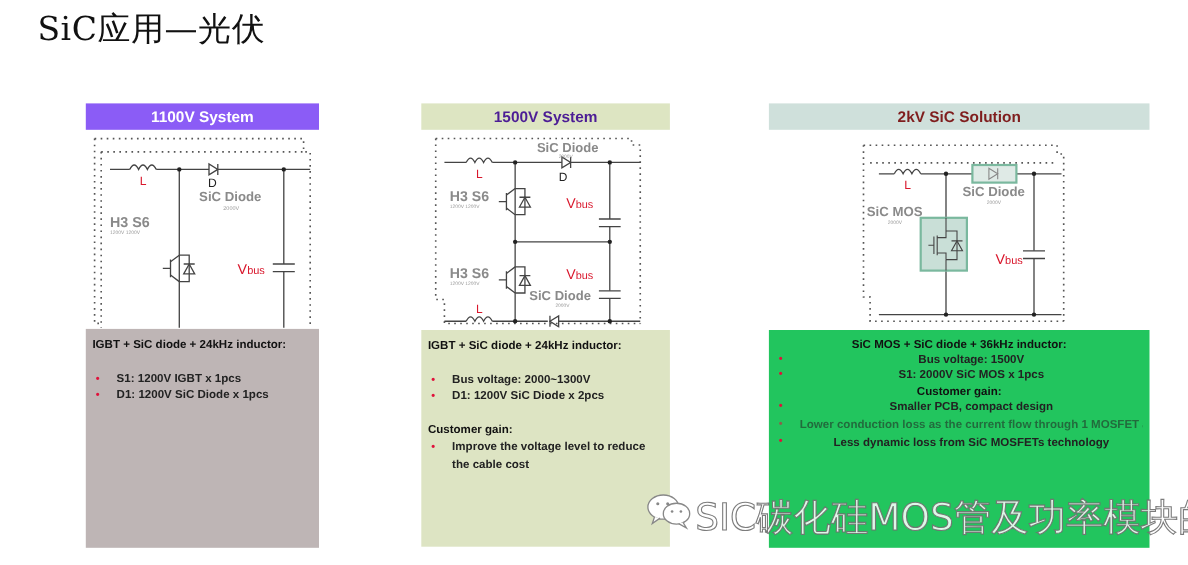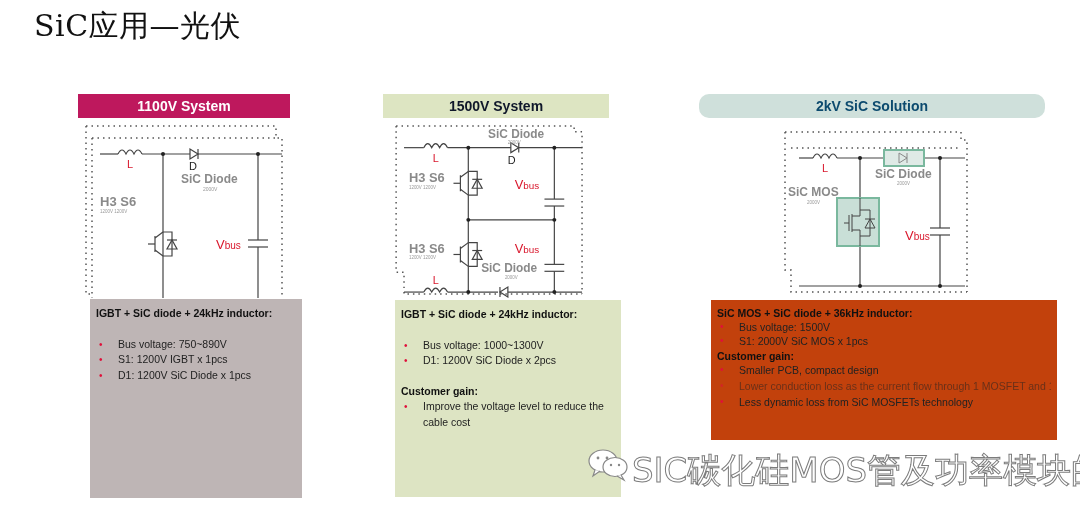--- a/index.html
+++ b/index.html
@@ -1,37 +1,37 @@
 <!DOCTYPE html>
 <html><head>
 <meta charset="utf-8">
 <style>
   html, body { margin:0; padding:0; background:#ffffff; }
   body { width:1080px; height:514px; position:relative; overflow:hidden; font-family:"Liberation Sans", sans-serif; }
   .title { position:absolute; left:34px; top:6px; font-family:"DejaVu Serif", serif; font-size:30px; color:#111; letter-spacing:0.5px; }
   .panel { position:absolute; }
   .hdr { position:absolute; left:0; top:0; height:24px; width:100%; font-weight:bold; font-size:14px; text-align:center; line-height:24px; }
   .diagram { position:absolute; top:24px; left:0; width:100%; height:180px; }
-  .txt { position:absolute; font-size:10.5px; color:#222; box-sizing:border-box; padding:7px 6px; line-height:15.5px;margin-left:12px; }
+  .txt { position:absolute; font-size:10.5px; color:#222; box-sizing:border-box; padding:7px 6px; line-height:15.5px; }
   .txt .h { font-weight:bold; color:#111; }
   .txt ul { list-style:none; margin:0; padding:0; }
-  .txt li { position:relative; padding-left:22px; }
+  .txt li { position:relative; padding-left:22px;font-weight:bold; }
   .txt li::before { content:"•"; position:absolute; left:3px; color:#e0103a; font-size:10px; }
   .gap { height:15px; }
   svg text { font-family:"Liberation Sans", sans-serif; }
   .wm { position:absolute; left:588px; top:448px; font-size:34px; color:rgba(255,255,255,0.85); -webkit-text-stroke:1px rgba(110,110,110,0.9); font-family:"DejaVu Sans", sans-serif; letter-spacing:0px; white-space:nowrap; }
   .wm-icon { position:absolute; left:586px; top:446px; width:44px; height:36px; }
 </style>
 </head>
 <body>
 
 <div class="title">SiC应用—光伏</div>
 
 <div class="panel" style="left:78px; top:94px; width:212px; height:404px;">
-  <div class="hdr" style="background:#be185d; color:#fff;">1100V System</div>
+  <div class="hdr" style="background:#8b5cf6; color:#fff;">1100V System</div>
   <svg class="diagram" viewBox="0 0 212 180" width="212" height="180">
     <g fill="none" stroke="#555" stroke-width="1.5" stroke-dasharray="1.5 4">
       <path d="M8 8 H198 V20 H204 V205"></path>
       <path d="M8 8 V176 H14"></path>
       <path d="M14 20 H200"></path>
         <path d="M14 20 V200 H204"></path>
     </g>
     <g stroke="#444" stroke-width="1.2" fill="none">
 
       <line x1="22" y1="36" x2="40" y2="36"></line>
@@ -68,29 +68,28 @@
     <text x="103" y="65" fill="#8a8a8a" font-size="12" font-weight="bold">SiC Diode</text>
     <text x="125" y="73" fill="#999" font-size="5">2000V</text>
     <text x="22" y="88" fill="#8a8a8a" font-size="13" font-weight="bold">H3 S6</text>
     <text x="22" y="95" fill="#999" font-size="4.5">1200V 1200V</text>
     <text x="138" y="131" fill="#d9172c" font-size="13"><tspan>V</tspan><tspan font-size="10">bus</tspan></text>
   </svg>
   <div class="txt" style="left:0; top:205px; width:212px; height:199px; background:#beb5b5;">
     <div class="h">IGBT + SiC diode + 24kHz inductor:</div>
     <div class="gap"></div>
     <ul>
-      <li>Bus voltage: 750~890V</li>
       <li>S1: 1200V IGBT x 1pcs</li>
       <li>D1: 1200V SiC Diode x 1pcs</li>
     </ul>
   </div>
 </div>
 
 <div class="panel" style="left:383px; top:94px; width:226px; height:403px;">
-  <div class="hdr" style="background:#dde5c2; color:#0f172a;">1500V System</div>
+  <div class="hdr" style="background:#dde5c2; color:#4c1d95;">1500V System</div>
   <svg class="diagram" viewBox="0 0 226 182" width="226" height="182">
     <g fill="none" stroke="#555" stroke-width="1.5" stroke-dasharray="1.5 4">
       <path d="M12 8 H192 V14 H200 V178"></path>
       <path d="M12 8 V156 H20 V178 H200"></path>
     </g>
     <g stroke="#444" stroke-width="1.2" fill="none">
       <line x1="20" y1="30" x2="40" y2="30"></line>
       <path d="M40 30 q4 -8 8 0 q4 -8 8 0 q4 -8 8 0"></path>
       <line x1="64" y1="30" x2="128" y2="30"></line>
       <polygon points="128,25 128,35 136,30"></polygon>
@@ -145,33 +144,33 @@
     <text x="25" y="143" fill="#999" font-size="4.5">1200V 1200V</text>
     <text x="132" y="137" fill="#d9172c" font-size="13"><tspan>V</tspan><tspan font-size="10">bus</tspan></text>
     <text x="98" y="156" fill="#8a8a8a" font-size="12" font-weight="bold">SiC Diode</text>
     <text x="122" y="163" fill="#999" font-size="4.5">2000V</text>
     <text x="49" y="168" fill="#d9172c" font-size="11">L</text>
   </svg>
   <div class="txt" style="left:0; top:206px; width:226px; height:197px; background:#dde4c3;">
     <div class="h">IGBT + SiC diode + 24kHz inductor:</div>
     <div class="gap"></div>
     <ul>
-      <li>Bus voltage: 1000~1300V</li>
+      <li>Bus voltage: 2000~1300V</li>
       <li>D1: 1200V SiC Diode x 2pcs</li>
     </ul>
     <div class="gap"></div>
     <div class="h">Customer gain:</div>
     <ul>
       <li>Improve the voltage level to reduce the cable cost</li>
     </ul>
   </div>
 </div>
 
 <div class="panel" style="left:699px; top:94px; width:346px; height:404px;">
-  <div class="hdr" style="background:#cfe0db; color:#0c4a6e;border-radius:10px;">2kV SiC Solution</div>
+  <div class="hdr" style="background:#cfe0db; color:#7f1d1d;">2kV SiC Solution</div>
   <svg class="diagram" viewBox="0 0 346 182" width="346" height="182" style="height:182px;">
     <g fill="none" stroke="#555" stroke-width="1.5" stroke-dasharray="1.5 4">
       <path d="M86 14 H262 V22 H268 V174"></path>
       <path d="M86 14 V152 H92 V174 H268"></path>
       <path d="M92 30 H262"></path>
     </g>
     <g stroke="#444" stroke-width="1.2" fill="none">
       <line x1="100" y1="40" x2="114" y2="40"></line>
       <path d="M114 40 q4 -8 8 0 q4 -8 8 0 q4 -8 8 0"></path>
       <line x1="138" y1="40" x2="266" y2="40"></line>
@@ -204,21 +203,21 @@
         <circle cx="161" cy="168" r="2"></circle>
         <circle cx="241" cy="168" r="2"></circle>
       </g>
     <text x="123" y="54" fill="#d9172c" font-size="11">L</text>
     <text x="176" y="60" fill="#8a8a8a" font-size="12" font-weight="bold">SiC Diode</text>
     <text x="198" y="67" fill="#999" font-size="4.5">2000V</text>
     <text x="89" y="78" fill="#8a8a8a" font-size="12" font-weight="bold">SiC MOS</text>
     <text x="108" y="86" fill="#999" font-size="4.5">2000V</text>
     <text x="206" y="122" fill="#d9172c" font-size="13"><tspan>V</tspan><tspan font-size="10">bus</tspan></text>
   </svg>
-  <div class="txt" style="left:0; top:206px; width:346px; height:140px; background:#c2410c; padding-top:6px; line-height:14.2px;">
+  <div class="txt" style="left:0; top:206px; width:346px; height:198px; background:#22c55e; padding-top:6px; line-height:14.2px;text-align:center;">
     <div class="h">SiC MOS + SiC diode + 36kHz inductor:</div>
     <ul>
       <li>Bus voltage: 1500V</li>
       <li>S1: 2000V SiC MOS x 1pcs</li>
     </ul>
     <div class="h">Customer gain:</div>
     <ul>
       <li>Smaller PCB, compact design</li>
       <li style="margin-top:2px; white-space:nowrap; overflow:hidden; opacity:0.55;">Lower conduction loss as the current flow through 1 MOSFET and 1 diode</li>
       <li style="margin-top:2px;">Less dynamic loss from SiC MOSFETs technology</li>

